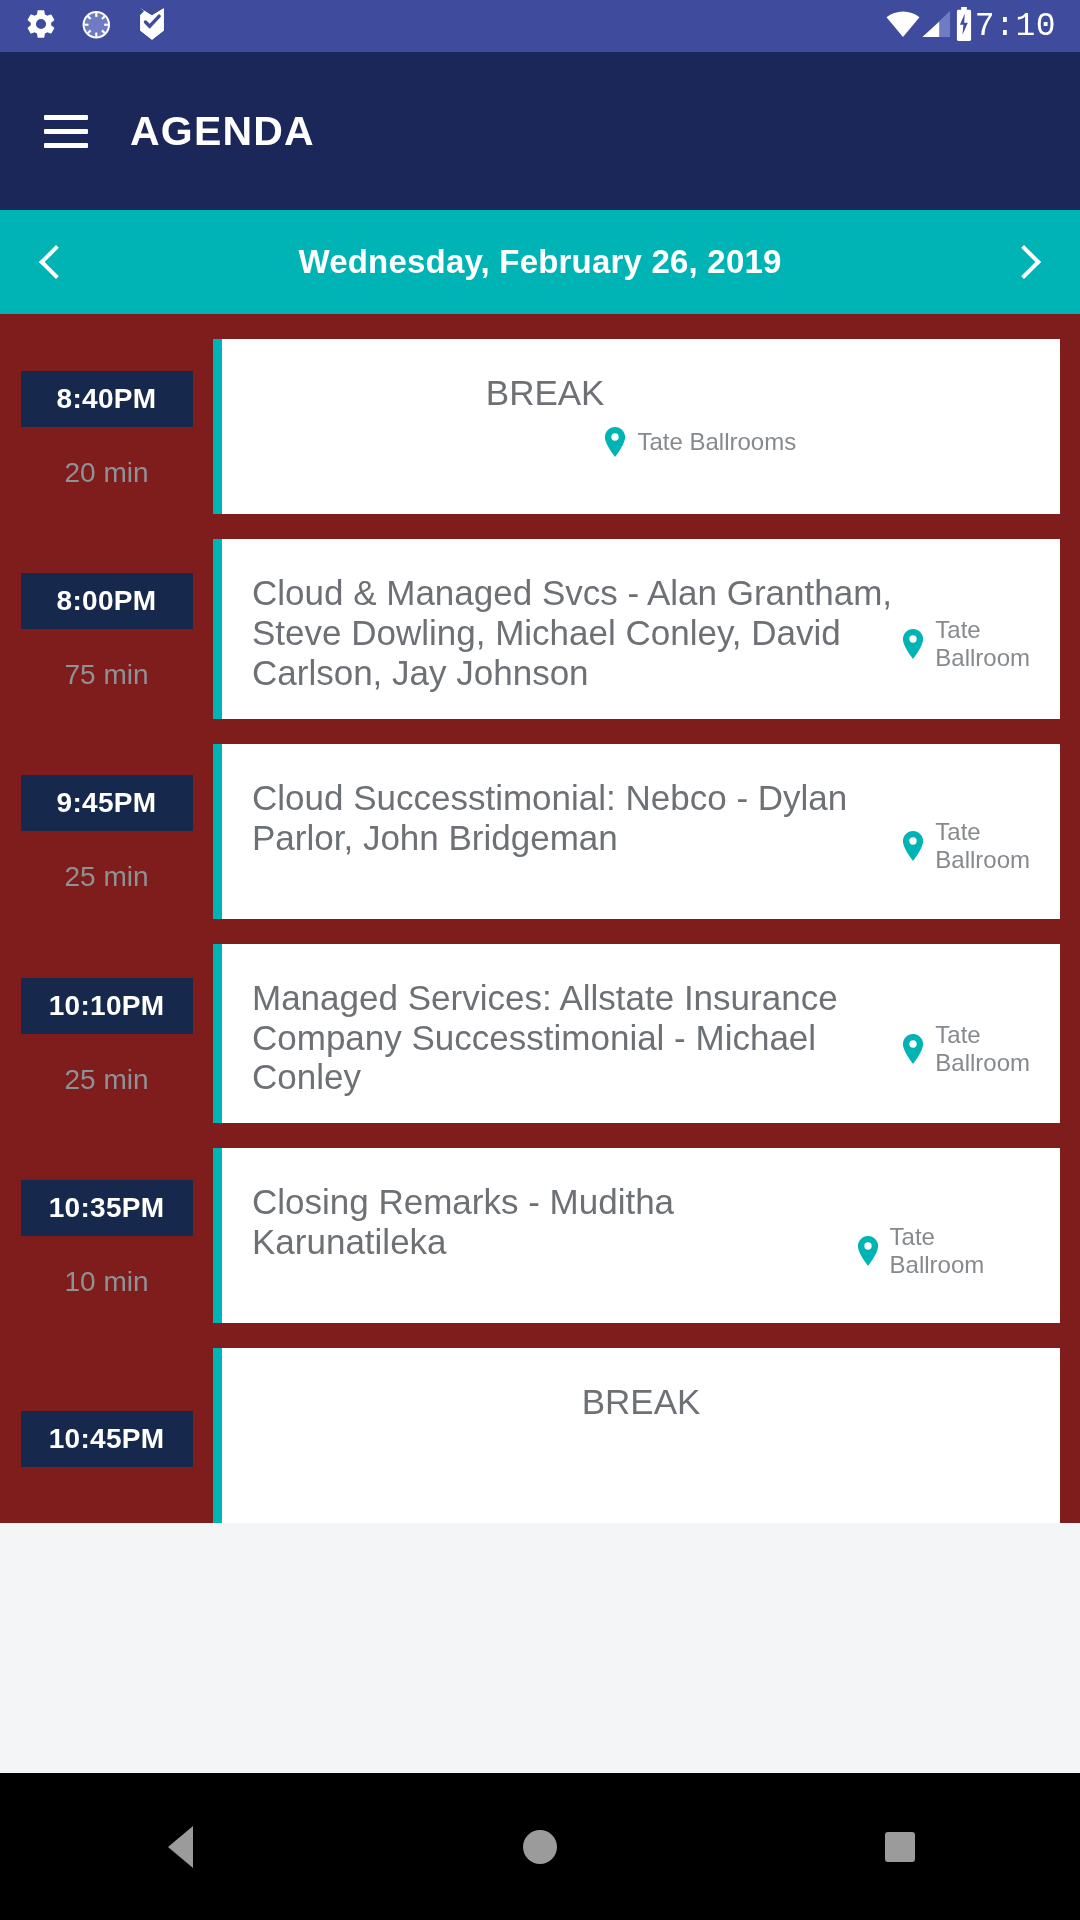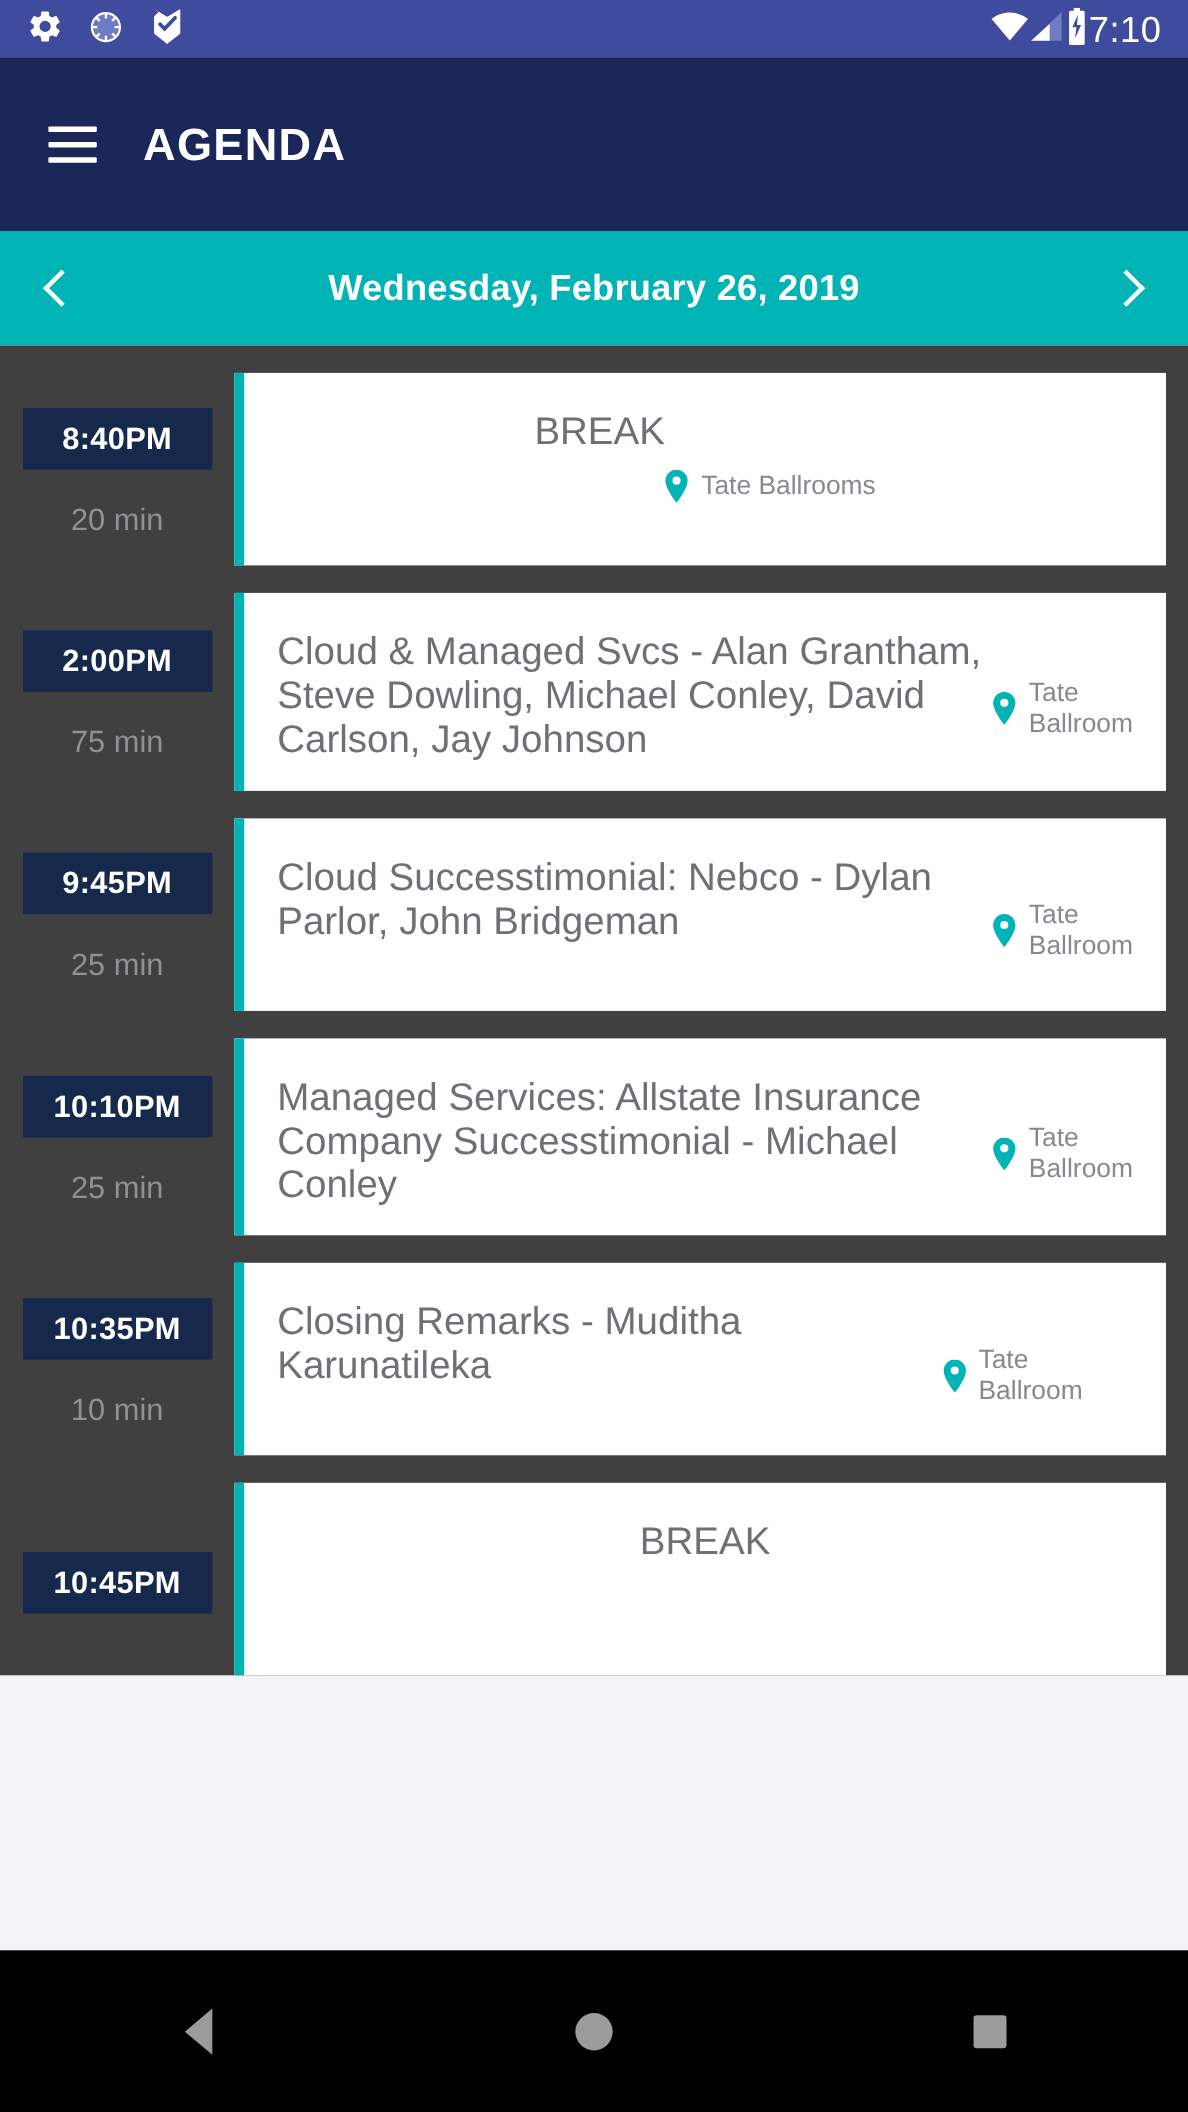--- a/index.html
+++ b/index.html
@@ -11,21 +11,21 @@
     overflow:hidden;
   }
   #screen { position:relative; width:1080px; height:1920px; overflow:hidden; }
 
   
   .statusbar {
     height:52px; background:#3f4c9e; display:flex; align-items:center;
     padding:0 24px; color:#fff;
   }
   .sb-left { display:flex; align-items:center; gap:22px; }
-  .sb-right { margin-left:auto; display:flex; align-items:center; gap:0; }
+  .sb-right { margin-left:auto; display:flex; align-items:center; gap:0;font-family:Liberation Mono, monospace; }
   .sb-time { font-size:33px; font-weight:400; letter-spacing:.5px; line-height:1; }
   .ic { display:block; }
 
   
   .appbar {
     height:158px; background:#1b2659; display:flex; align-items:center;
     padding:0 44px;
     gap:12px;
   }
   .hamburger { width:44px; display:flex; flex-direction:column; gap:9px; cursor:pointer; }
@@ -46,21 +46,21 @@
     width:20px; height:20px; border-top:4px solid #fff; border-right:4px solid #fff;
   }
   .chev.left::before  { transform:translate(-50%,-50%) rotate(-135deg); }
   .chev.right::before { transform:translate(-50%,-50%) rotate(45deg); }
   .datebar-label {
     flex:1; text-align:center; color:#fff; font-size:33px; font-weight:700;
     letter-spacing:.2px;
   }
 
   
-  .list { padding:0; background:#404040; }
+  .list { padding:0; background:#7f1d1d; }
   .row { display:flex; align-items:stretch; min-height:200px; padding-top:25px; }
   .timecol {
     width:213px; flex:none; display:flex; flex-direction:column;
     align-items:center; justify-content:center; padding-top:6px;
   }
   .time-badge {
     background:#16294d; color:#fff; font-size:28px; font-weight:700;
     padding:12px 0; width:172px; text-align:center; letter-spacing:.3px;
   }
   .duration { color:#8f9295; font-size:28px; margin-top:30px; }
@@ -176,21 +176,21 @@
             <svg class="pin" width="22" height="30" viewBox="0 0 16 22">
               <path d="M8 0C3.9 0 .6 3.3.6 7.4 .6 12.9 8 22 8 22s7.4-9.1 7.4-14.6C15.4 3.3 12.1 0 8 0z" fill="#00b3b5"></path>
               <circle cx="8" cy="7.3" r="2.7" fill="#ffffff"></circle>
             </svg>
             <span>Tate Ballrooms</span>
           </div>
         </div>
       </div>
       <div class="row">
         <div class="timecol">
-          <div class="time-badge">2:00PM</div>
+          <div class="time-badge">8:00PM</div>
           <div class="duration">75 min</div>
         </div>
         <div class="card">
           <div class="card-title">Cloud &amp; Managed Svcs - Alan Grantham, Steve Dowling, Michael Conley, David Carlson, Jay Johnson</div>
           <div class="card-loc">
             <svg class="pin" width="22" height="30" viewBox="0 0 16 22">
               <path d="M8 0C3.9 0 .6 3.3.6 7.4 .6 12.9 8 22 8 22s7.4-9.1 7.4-14.6C15.4 3.3 12.1 0 8 0z" fill="#00b3b5"></path>
               <circle cx="8" cy="7.3" r="2.7" fill="#ffffff"></circle>
             </svg>
             <span>Tate Ballroom</span>

